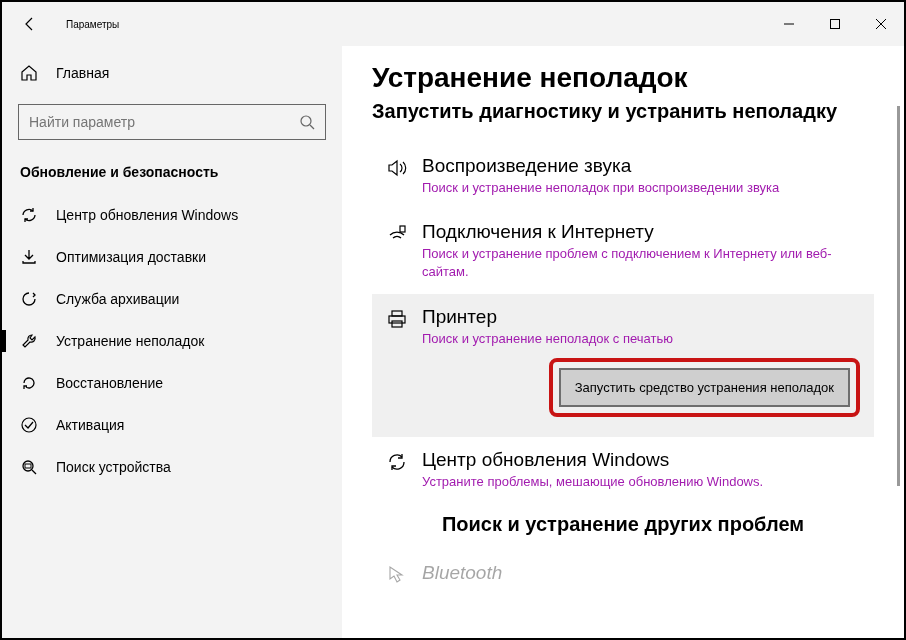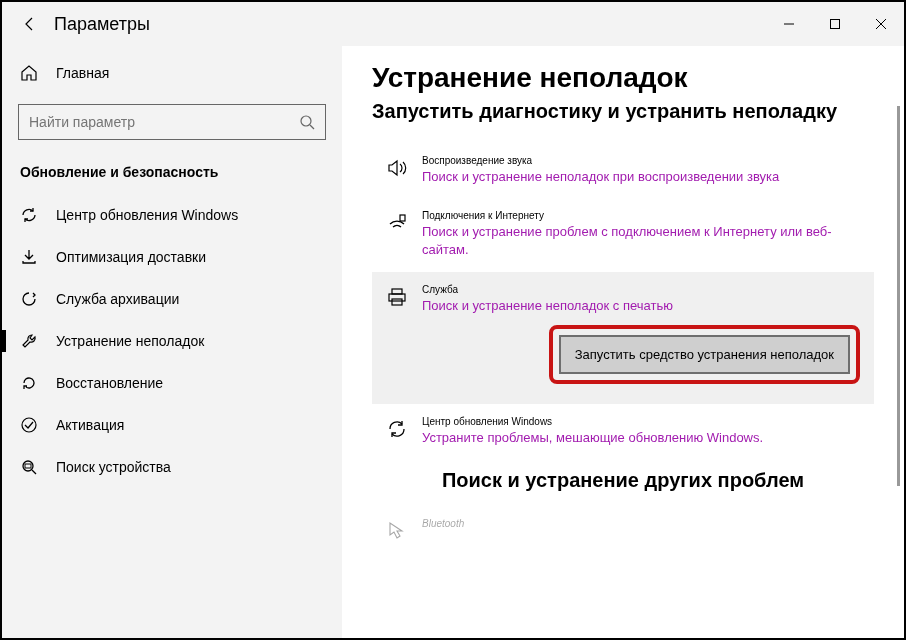--- a/index.html
+++ b/index.html
@@ -17,21 +17,21 @@
   height: 44px;
   display: flex;
   align-items: center;
   background: #f3f3f3;
   padding-left: 8px;
 }
 .tb-back {
   width: 40px; height: 44px;
   display: flex; align-items: center; justify-content: center;
 }
-.tb-title { margin-left: 4px; font-size: 18px; }
+.tb-title { margin-left: 16px; font-size: 10px; }
 .tb-right { margin-left: auto; display: flex; }
 .tb-btn {
   width: 46px; height: 44px;
   display: flex; align-items: center; justify-content: center;
 }
 .content { display: flex; height: calc(640px - 48px); }
 .sidebar {
   width: 340px;
   background: #f3f3f3;
   padding: 8px 0 0 0;
@@ -95,21 +95,21 @@
 }
 .tshoot-item.selected {
   background: #f0f0f0;
 }
 .tshoot-icon {
   width: 30px; flex-shrink: 0;
   display: flex; justify-content: center;
   padding-top: 2px;
 }
 .tshoot-text { flex: 1; padding-left: 10px; }
-.tshoot-title { font-size: 10px; }
+.tshoot-title { font-size: 19px; }
 .tshoot-desc { font-size: 13px; color: #a21caf; margin-top: 2px; line-height: 1.4; }
 .run-button-wrap {
   display: flex; justify-content: flex-end;
   padding: 8px 14px 18px 14px;
 }
 .run-button {
   padding: 10px 14px;
   background: #cfcfcf;
   border: 2px solid #6e6e6e;
   font-size: 13px;
@@ -262,21 +262,21 @@
 
     <div class="tshoot-item selected">
       <div class="tshoot-icon">
         <svg width="22" height="22" viewBox="0 0 22 22">
             <rect x="6" y="3" width="10" height="5" stroke="#000" stroke-width="1.2" fill="none"></rect>
             <rect x="3" y="8" width="16" height="7" stroke="#000" stroke-width="1.2" fill="none"></rect>
             <rect x="6" y="13" width="10" height="6" stroke="#000" stroke-width="1.2" fill="none"></rect>
           </svg>
       </div>
       <div class="tshoot-text">
-        <div class="tshoot-title">Служба</div>
+        <div class="tshoot-title">Принтер</div>
         <div class="tshoot-desc">Поиск и устранение неполадок с печатью</div>
       </div>
     </div>
 
     <div class="tshoot-item selected" style="padding-top:0;">
       <div class="tshoot-icon"></div>
       <div class="tshoot-text run-button-wrap">
         <div class="run-button">
           <span>Запустить средство устранения неполадок</span>
           <div class="red-box"></div>

